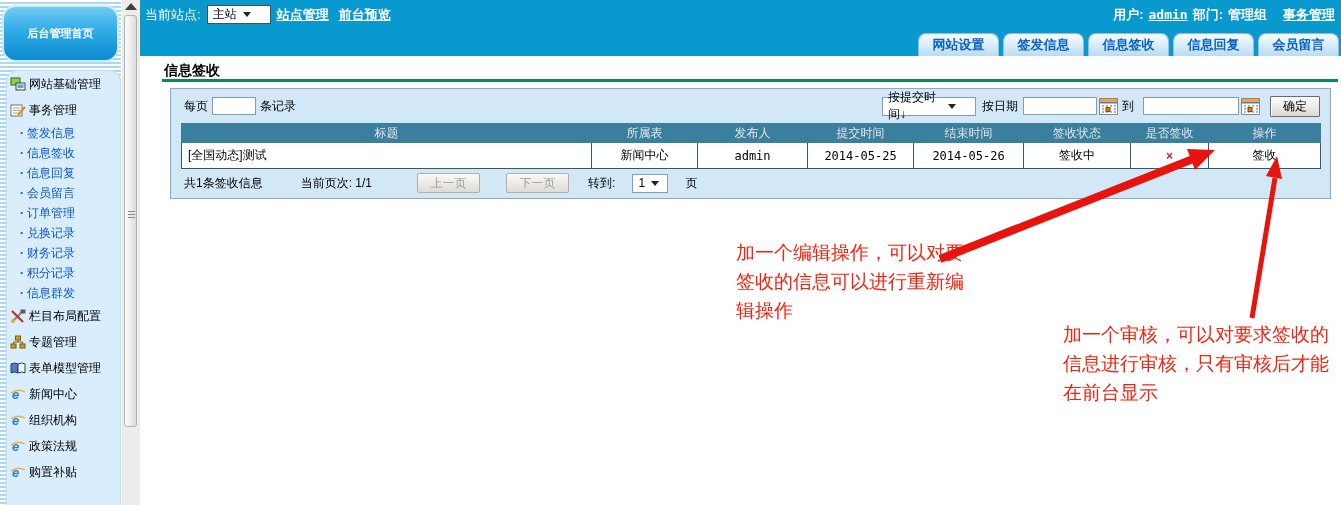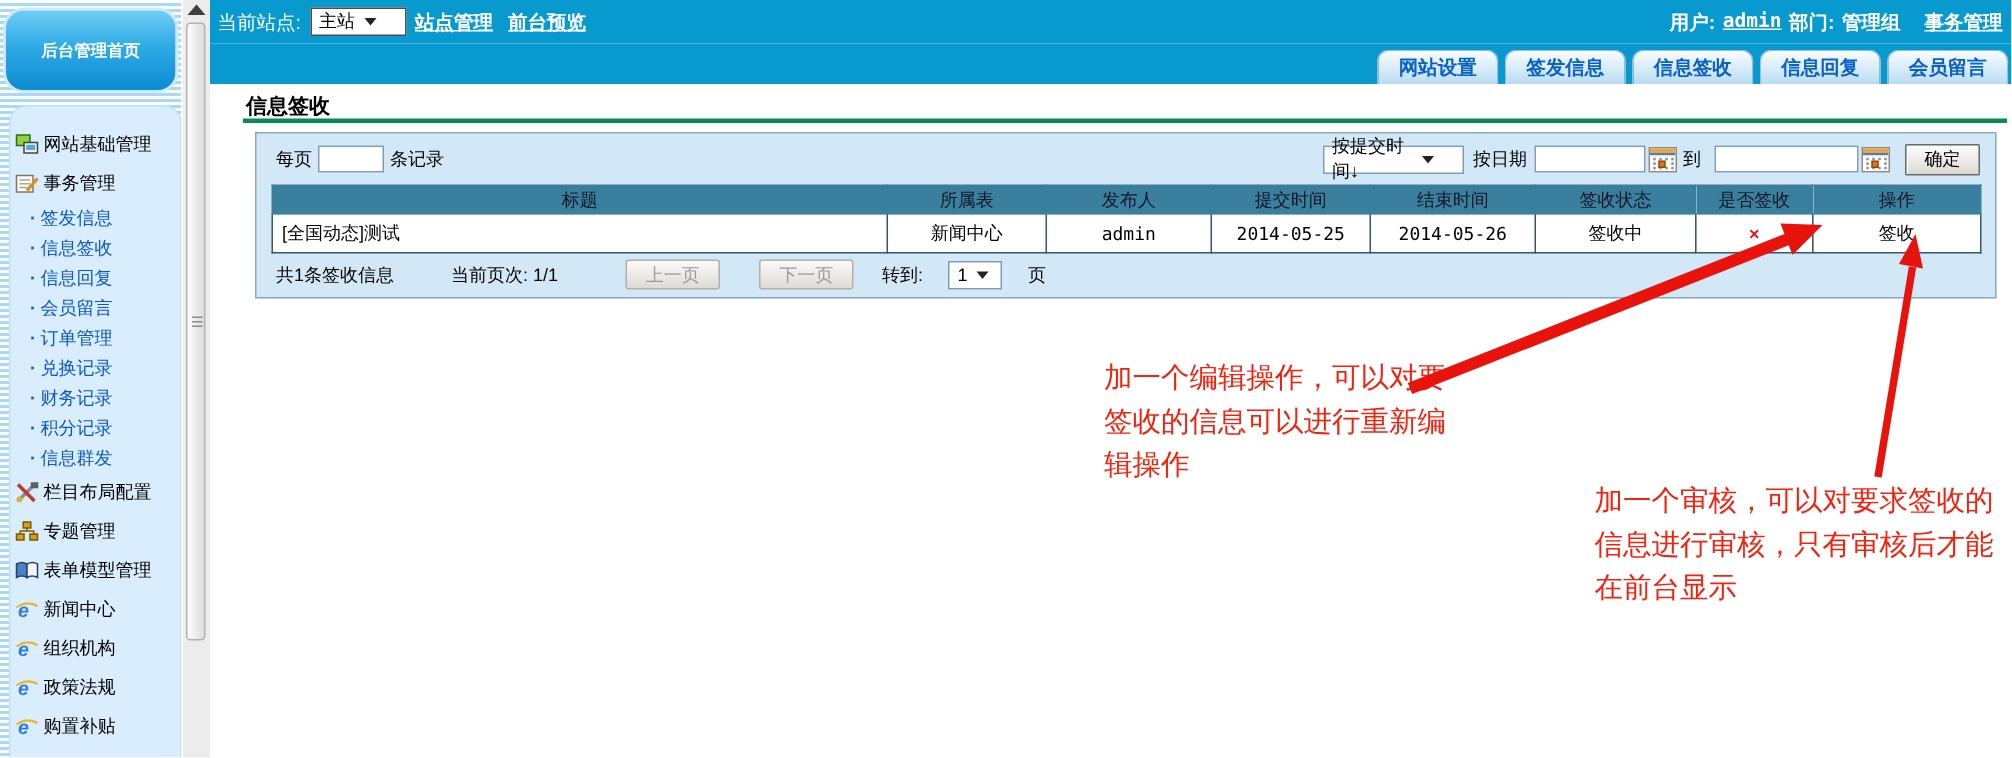--- a/index.html
+++ b/index.html
@@ -17,21 +17,21 @@
   .sidebar-header {
     position:absolute; left:2px; top:5px; width:117px; height:57px;
     border-radius:14px; border:2px solid #cdeafa;
     background:linear-gradient(to bottom,#6fcdf5 0%,#2fabe6 45%,#0c8bd0 100%);
     color:#fff; font-weight:bold; font-size:11px;
     display:flex; align-items:center; justify-content:center;
   }
   .sidebar-menu {
     position:absolute; left:6px; top:70px; width:115px; height:435px;
     background:#d9edfc; border:1px solid #bfe0f6; border-bottom:none;
-    border-radius:12px 12px 0 0; padding-top:12px; overflow:hidden;
+    border-radius:12px 12px 0 0; overflow:hidden;
   }
   .menu-list { list-style:none; }
   .menu-item-top {
     display:flex; align-items:center; gap:3px; height:26px; padding-left:3px;
     font-size:12px; color:#000; cursor:pointer; white-space:nowrap;
   }
   .menu-item-sub {
     display:flex; align-items:center; height:20px; padding-left:13px;
     font-size:12px; color:#0a58c8; cursor:pointer; white-space:nowrap;
   }
@@ -111,21 +111,21 @@
     border:1px solid #6b6b6b; border-radius:1px;
     box-shadow:inset 1px 1px 0 #fff;
   }
   .sort-select { width:94px; border:1px solid #7f9db9; margin:0 6px 0 0; }
 
   .data-table {
     position:absolute; left:10px; top:34px; width:1139px;
     border-collapse:collapse; table-layout:fixed;
   }
   .data-table th {
-    background:#3a7f9e; color:#0f172a; font-weight:normal; font-size:12px; height:19px;
+    background:#3a7f9e; color:#e5e5e5; font-weight:normal; font-size:12px; height:19px;
     border:1px solid #3a7f9e; overflow:hidden;
   }
   .data-table td {
     background:#fff; border:1px solid #35586b; font-size:12px; height:26px;
     text-align:center; overflow:hidden;
   }
   .td-title { text-align:left !important; padding-left:6px; }
   .td-x { color:#e01818; font-weight:bold; font-size:16px; }
   .td-action { cursor:pointer; }
 

